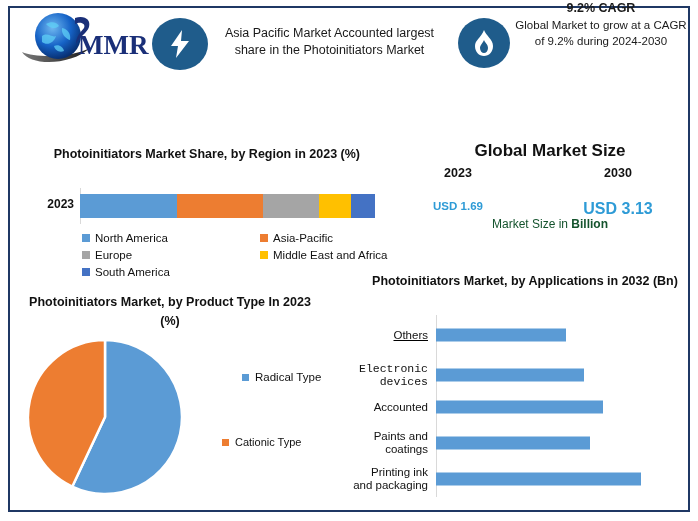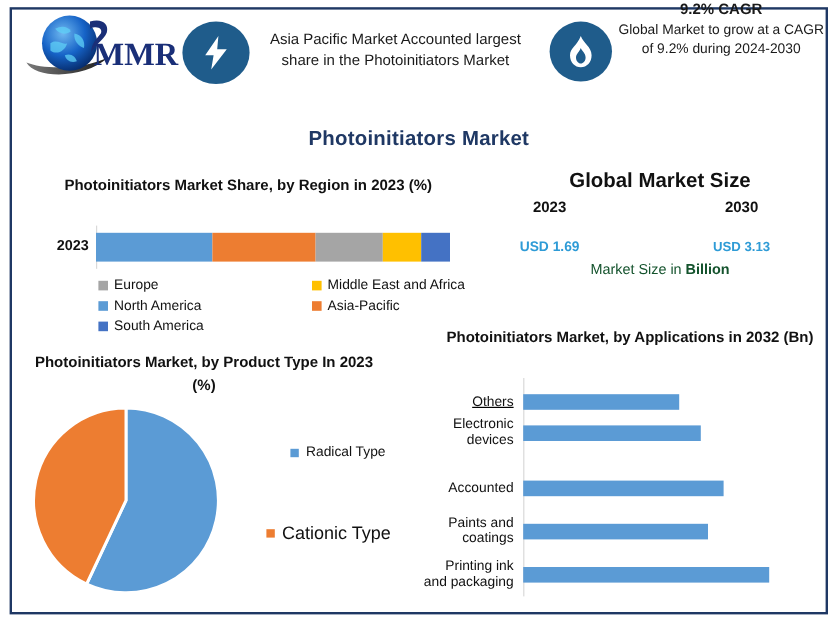--- a/index.html
+++ b/index.html
@@ -34,29 +34,29 @@
   .lg-row{display:flex;height:17px;align-items:center;}
   .lg-item{display:flex;align-items:center;}
   .lg-item.c1{width:178px;}
   .lg-sq{width:8px;height:8px;margin-right:5px;flex:0 0 8px;}
 
   
   #gms-title{left:420px;top:141px;width:260px;text-align:center;font-size:17px;font-weight:bold;color:#111;}
   #gms-y1{left:418px;top:166px;width:80px;text-align:center;font-size:12.5px;font-weight:bold;color:#111;}
   #gms-y2{left:578px;top:166px;width:80px;text-align:center;font-size:12.5px;font-weight:bold;color:#111;}
   #gms-v1{left:412px;top:200px;width:92px;text-align:center;font-size:11.5px;font-weight:bold;color:#2E9BD6;}
-  #gms-v2{left:572px;top:200px;width:92px;text-align:center;font-size:11px;font-weight:bold;color:#2E9BD6;}
+  #gms-v2{left:572px;top:200px;width:92px;text-align:center;font-size:16px;font-weight:bold;color:#2E9BD6;}
   #gms-unit{left:420px;top:217px;width:260px;text-align:center;font-size:12px;color:#14532d;}
   #gms-unit b{font-weight:bold;}
 
   
   #pie-title{left:20px;top:293px;width:300px;text-align:center;font-size:12.5px;font-weight:bold;color:#111;line-height:19px;}
   #pie-wrap{left:27px;top:339px;width:156px;height:156px;}
   #pie-legend-radical{left:222px;top:371px;display:flex;align-items:center;font-size:11.5px;color:#111;margin-left:20px;}
-  #pie-legend-cationic{left:222px;top:436px;display:flex;align-items:center;font-size:15px;color:#111;}
+  #pie-legend-cationic{left:222px;top:436px;display:flex;align-items:center;font-size:11px;color:#111;}
   .pl-sq{width:7px;height:7px;margin-right:6px;flex:0 0 7px;}
 
   
   #app-title{left:352px;top:272px;width:346px;text-align:center;font-size:12.5px;font-weight:bold;color:#111;line-height:18px;}
   #app-chart{left:352px;top:315px;width:340px;height:192px;}
   #app-axis{position:absolute;left:84px;top:0;width:1px;height:182px;background:#d9d9d9;}
   .app-row{position:absolute;left:0;width:340px;height:36px;display:flex;align-items:center;}
   .app-label{width:80px;text-align:right;padding-right:4px;font-size:11.5px;color:#111;line-height:13px;box-sizing:border-box;}
   .app-bar-track{position:relative;flex:1;height:36px;}
   .app-bar{position:absolute;top:50%;transform:translateY(-50%);height:13px;background:#5B9BD5;}
@@ -106,52 +106,51 @@
       <path d="M11 1 C13 7 20 10 20 17 C20 23 16 27 11 27 C6 27 2 23 2 17 C2 11 8 9 11 1 Z" fill="#ffffff"></path>
       <path d="M11 11 C12 14 15 15 15 19 C15 22 13 24 11 24 C9 24 7 22 7 19 C7 16 10 14 11 11 Z" fill="#1F5C8B"></path>
     </svg>
   </div>
 
   <div class="abs" id="header-text-2">
     <span id="cagr-head">9.2% CAGR</span>
     <span>Global Market to grow at a CAGR of 9.2% during 2024-2030</span>
   </div>
 
-  <div class="abs" id="main-title">Photoinitiators Market</div>
 
   <div class="abs" id="region-title">Photoinitiators Market Share, by Region in 2023 (%)</div>
   <div class="abs" id="region-axis-label">2023</div>
   <div class="abs" id="stack-plotline"></div>
   <div class="abs" id="stackbar">
       <div style="background: rgb(91, 155, 213); width: 33%;"></div>
       <div style="background: rgb(237, 125, 49); width: 29%;"></div>
       <div style="background: rgb(165, 165, 165); width: 19%;"></div>
       <div style="background: rgb(255, 192, 0); width: 11%;"></div>
       <div style="background: rgb(68, 114, 196); width: 8%;"></div>
     </div>
 
   <div class="abs" id="region-legend">
     <div class="lg-row">
       <div class="lg-item c1">
+        <span class="lg-sq" style="background:#5B9BD5"></span>
+        <span>North America</span>
+      </div>
+      <div class="lg-item">
+        <span class="lg-sq" style="background:#ED7D31"></span>
+        <span>Asia-Pacific</span>
+      </div>
+    </div>
+    <div class="lg-row">
+      <div class="lg-item c1">
         <span class="lg-sq" style="background:#A5A5A5"></span>
         <span>Europe</span>
       </div>
       <div class="lg-item">
         <span class="lg-sq" style="background:#FFC000"></span>
         <span>Middle East and Africa</span>
-      </div>
-    </div>
-    <div class="lg-row">
-      <div class="lg-item c1">
-        <span class="lg-sq" style="background:#5B9BD5"></span>
-        <span>North America</span>
-      </div>
-      <div class="lg-item">
-        <span class="lg-sq" style="background:#ED7D31"></span>
-        <span>Asia-Pacific</span>
       </div>
     </div>
     <div class="lg-row">
       <div class="lg-item c1">
         <span class="lg-sq" style="background:#4472C4"></span>
         <span>South America</span>
       </div>
     </div>
   </div>
 
@@ -180,21 +179,21 @@
 
   <div class="abs" id="app-title">Photoinitiators Market, by Applications in 2032 (Bn)</div>
   <div class="abs" id="app-chart">
     <div id="app-axis"></div>
   <div class="app-row" style="top: 2px; text-decoration: underline;">
         <div class="app-label">Others</div>
         <div class="app-bar-track">
           <div class="app-bar" style="left: 4px; width: 130px; background: rgb(91, 155, 213);"></div>
         </div>
       </div>
-      <div class="app-row" style="top: 28px;">
+      <div class="app-row" style="top: 42px; font-family: Liberation Mono, monospace;">
         <div class="app-label">Electronic devices</div>
         <div class="app-bar-track">
           <div class="app-bar" style="left: 4px; width: 148px; background: rgb(91, 155, 213);"></div>
         </div>
       </div>
       <div class="app-row" style="top: 74px;">
         <div class="app-label">Accounted</div>
         <div class="app-bar-track">
           <div class="app-bar" style="left: 4px; width: 167px; background: rgb(91, 155, 213);"></div>
         </div>

